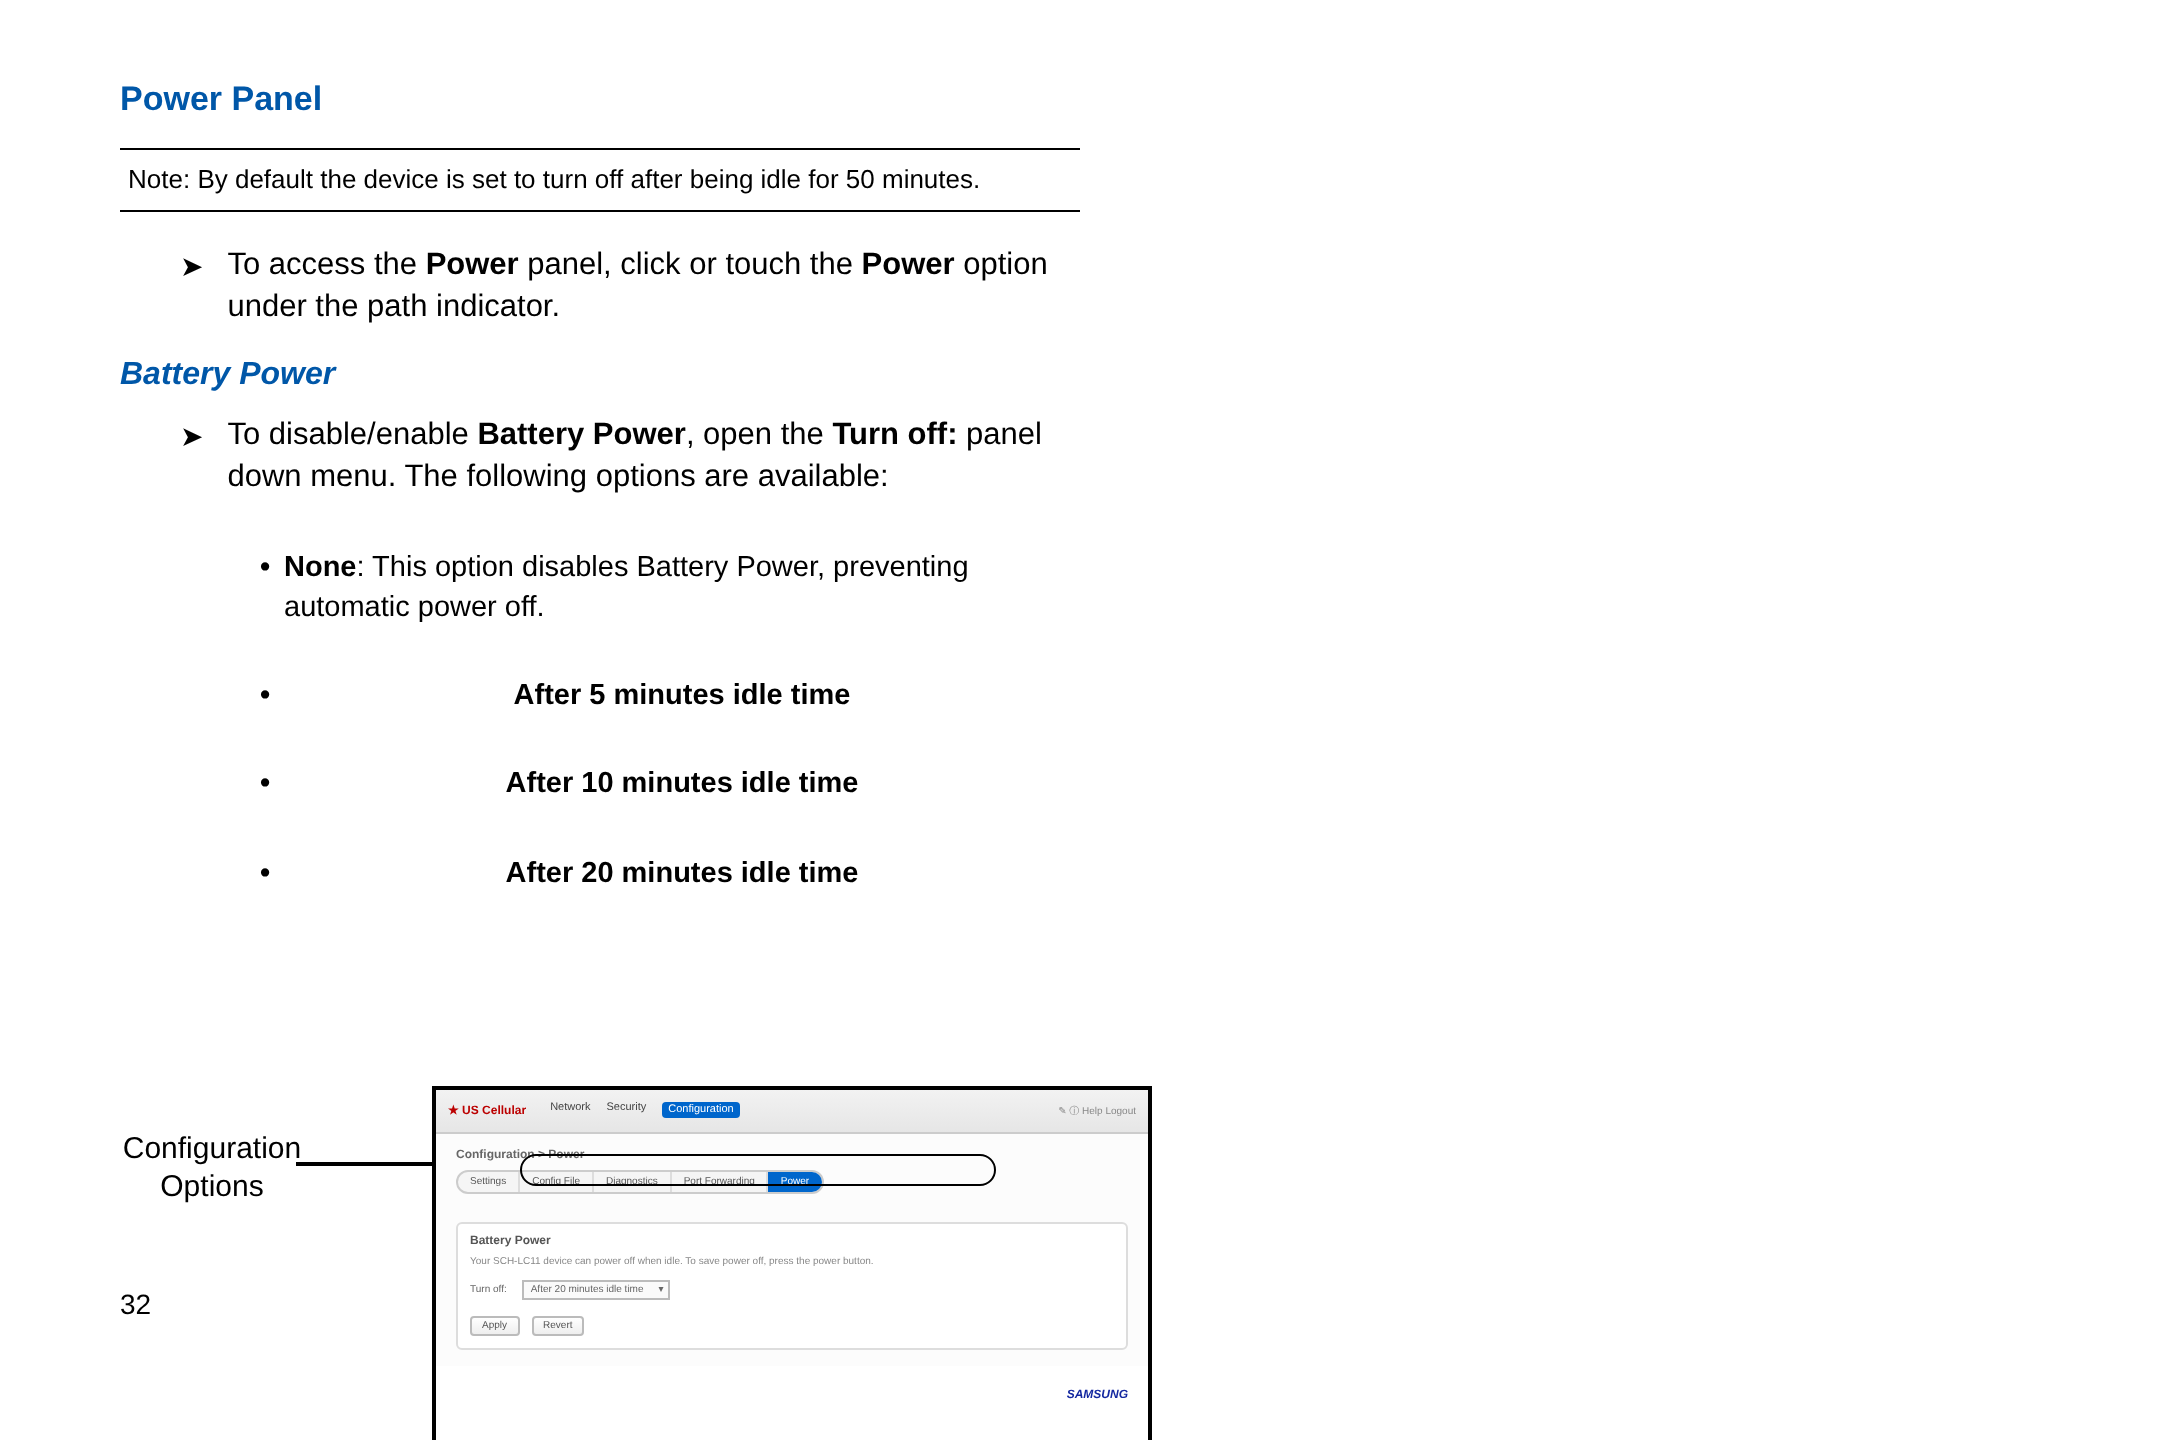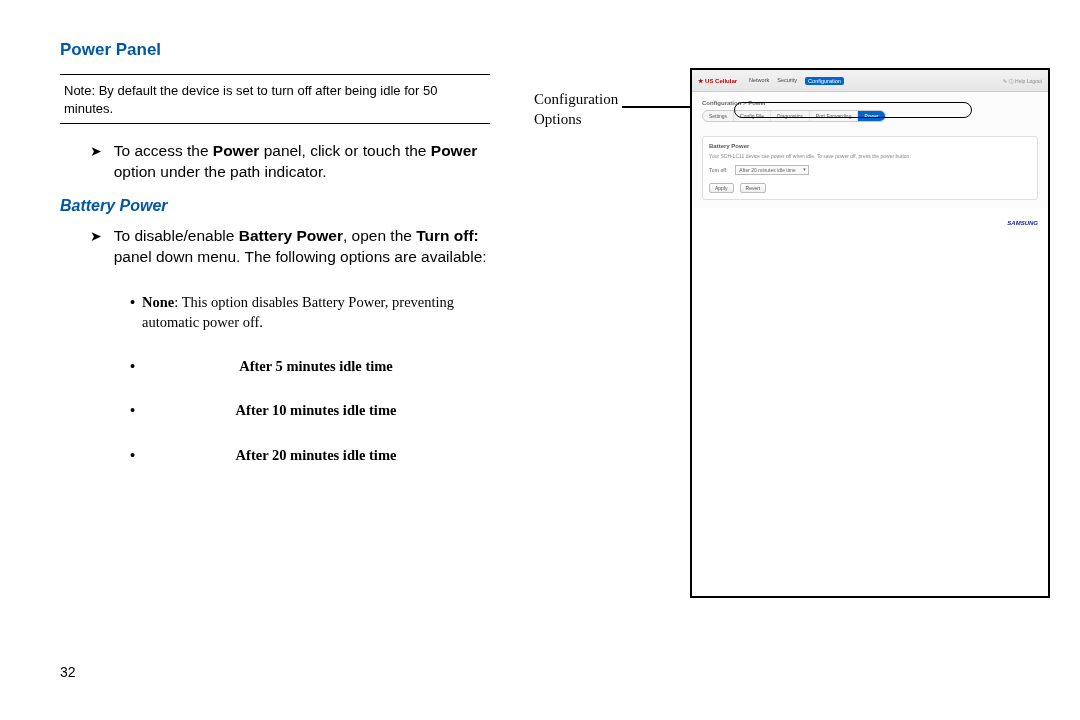--- a/index.html
+++ b/index.html
@@ -9,20 +9,21 @@
     font-family: Arial, Helvetica, sans-serif;
     background: #fff;
     position: relative;
     color: #000;
   }
   .page {
     padding: 40px 30px 20px 60px;
     display: flex;
     gap: 44px;
     height: 100%;
+    flex-direction: column;
   }
   .left-col { width: 480px; }
   .right-col { flex: 1; position: relative; }
   .section-heading {
     color: #0057a8;
     font-weight: 800;
     font-size: 17px;
     margin-bottom: 14px;
   }
   .subsection-heading {
@@ -64,50 +65,50 @@
   .sub-bullets {
     margin-left: 70px;
     font-size: 14.5px;
   }
   .sub-bullets li {
     list-style: none;
     position: relative;
     padding-left: 12px;
     margin: 24px 0;
     line-height: 1.4;
-    font-family: Liberation Serif, serif;
+    font-family: Liberation Sans, sans-serif;
   }
   .sub-bullets li::before {
     content: "•";
     position: absolute;
     left: 0;
     font-weight: 700;
   }
   .sub-bullets .bold-item { font-weight: 700; text-align: center; }
   .sub-bullets .none-item .none-label { font-weight: 700; }
   .page-number {
     position: absolute;
     left: 60px;
-    bottom: 40px;
+    bottom: 60px;
     font-size: 14px;
     font-family: Arial, sans-serif;
   }
   
   .callout-row {
     display: flex;
     align-items: flex-start;
     margin-top: 28px;
   }
   .callout-label {
     font-size: 15px;
     line-height: 1.3;
-    text-align: left;
+    text-align: center;
     width: 92px;
     margin-top: 22px;
-    font-family: Liberation Serif, serif;
+    font-family: Liberation Sans, sans-serif;
   }
   .callout-line {
     height: 2px;
     background: #000;
     width: 70px;
     margin-top: 38px;
     margin-left: -4px;
   }
   .screenshot {
     border: 2px solid #000;

